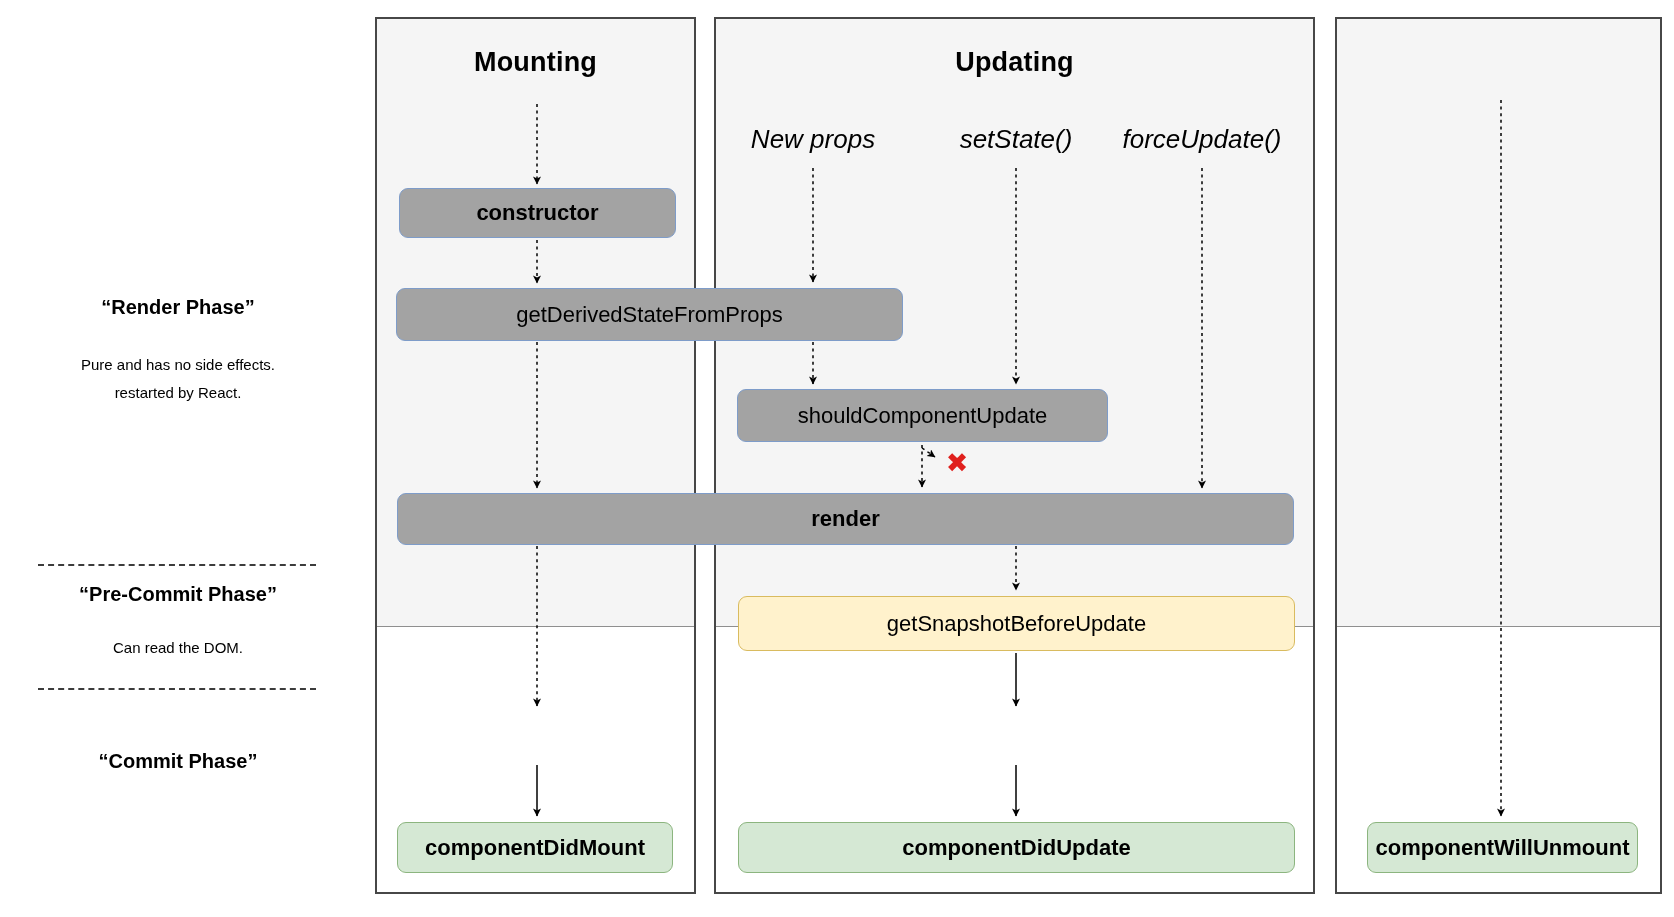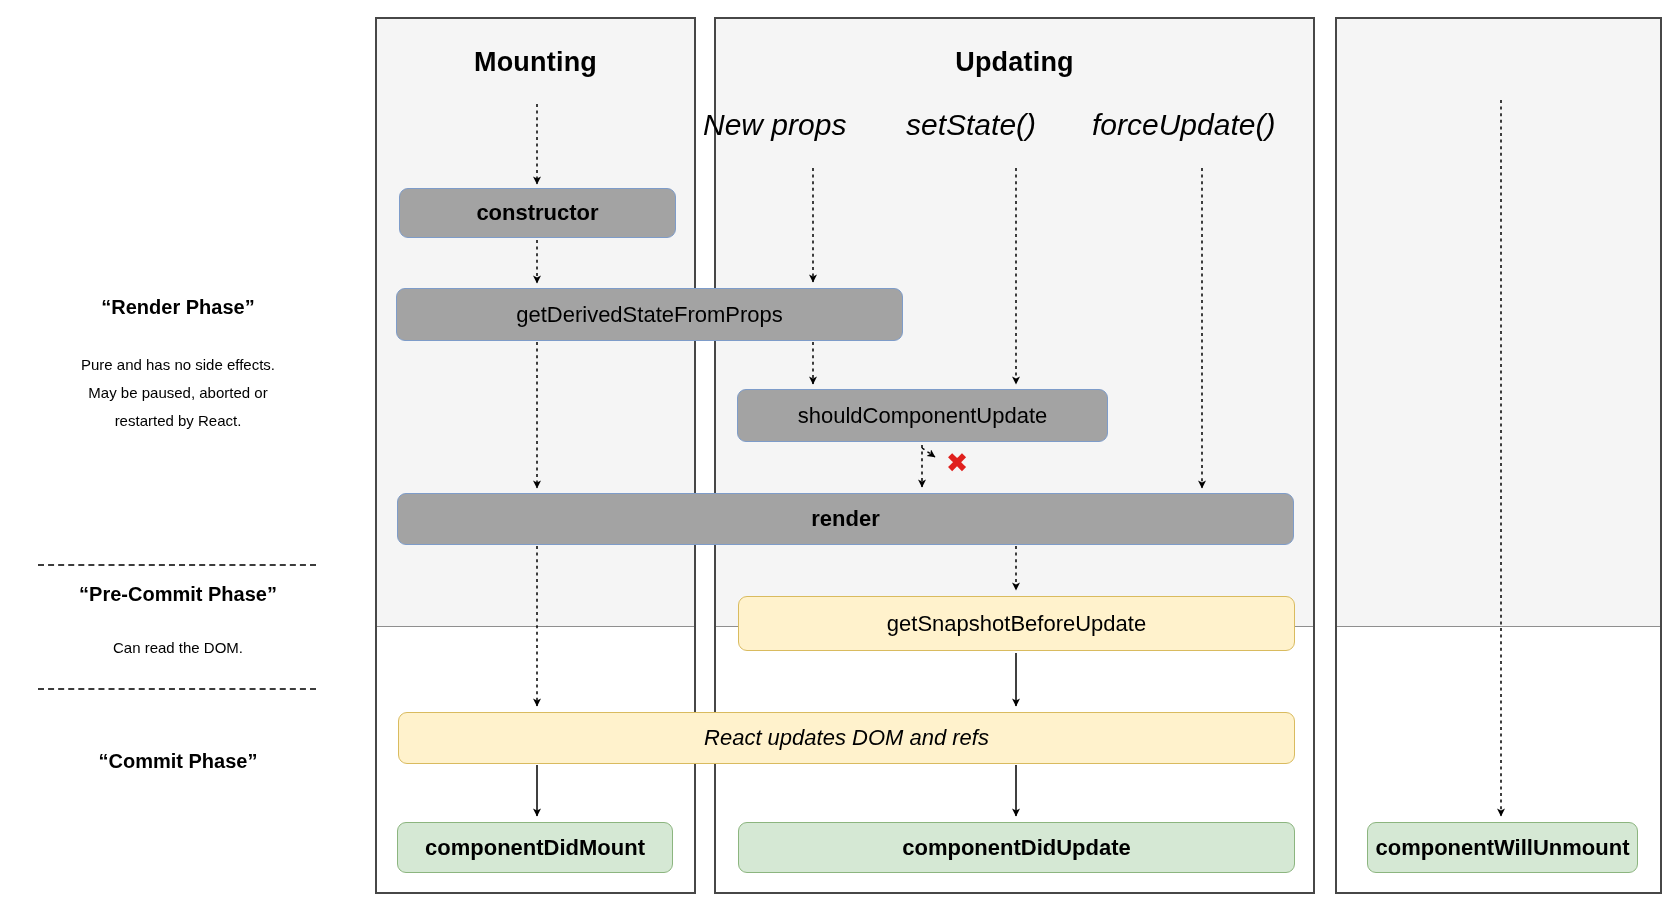--- a/index.html
+++ b/index.html
@@ -27,21 +27,21 @@
     display:flex;align-items:center;justify-content:center;text-align:center;
     box-sizing:border-box;border:1.6px solid;
   }
   .node.blue  {background:#a3a3a3;border-color:#7e9cc9;}
   .node.yellow{background:#fff2cc;border-color:#d9bb5f;}
   .node.green {background:#d5e8d4;border-color:#8cb57f;font-weight:bold;}
   .node.bold{font-weight:bold;}
   .node.italic{font-style:italic;}
 
   
-  .trigger{position:absolute;top:108px;width:220px;text-align:left;font-size:30px;font-style:italic;z-index:3;}
+  .trigger{position:absolute;top:124px;width:220px;text-align:center;font-size:26px;font-style:italic;z-index:3;}
 
   
   svg.wires{position:absolute;left:0;top:0;z-index:2;pointer-events:none;}
 
   
   .blocked-x{
     position:absolute;left:940px;top:446px;width:34px;height:34px;z-index:4;
     color:#e0201d;font-size:27px;line-height:34px;text-align:center;font-weight:bold;
     font-family:"DejaVu Sans",sans-serif;
   }
@@ -61,21 +61,20 @@
   </div>
   <div class="panel unmounting">
     <div class="panel-gray"></div>
   </div>
 
   <div class="phase-text" style="top:296px;">
     <div class="phase-title">“Render Phase”</div>
   </div>
   <div class="phase-text" style="top:351px;">
     <div class="phase-body">Pure and has no side effects.</div>
-    <div class="phase-body">May be paused, aborted or</div>
     <div class="phase-body">restarted by React.</div>
   </div>
 
   <div class="sep" style="top:564px;"></div>
 
   <div class="phase-text" style="top:583px;text-align:center;">
     <div class="phase-title">“Pre-Commit Phase”</div>
   </div>
   <div class="phase-text" style="top:634px;">
     <div class="phase-body">Can read the DOM.</div>
@@ -119,18 +118,17 @@
     </g>
   </svg>
 
   <div class="blocked-x">✖</div>
 
   <div class="node blue bold" style="left:399px;top:188px;width:277px;height:50px;">constructor</div>
   <div class="node blue" style="left:396px;top:288px;width:507px;height:53px;">getDerivedStateFromProps</div>
   <div class="node blue" style="left:737px;top:389px;width:371px;height:53px;">shouldComponentUpdate</div>
   <div class="node blue bold" style="left:397px;top:493px;width:897px;height:52px;">render</div>
   <div class="node yellow" style="left:738px;top:596px;width:557px;height:55px;">getSnapshotBeforeUpdate</div>
-  <div class="node yellow italic" style="left:398px;top:712px;width:897px;height:52px;">React updates DOM and refs</div>
   <div class="node green" style="left:397px;top:822px;width:276px;height:51px;">componentDidMount</div>
   <div class="node green" style="left:738px;top:822px;width:557px;height:51px;">componentDidUpdate</div>
   <div class="node green" style="left:1367px;top:822px;width:271px;height:51px;">componentWillUnmount</div>
 
 </div>
 
 </body></html>

